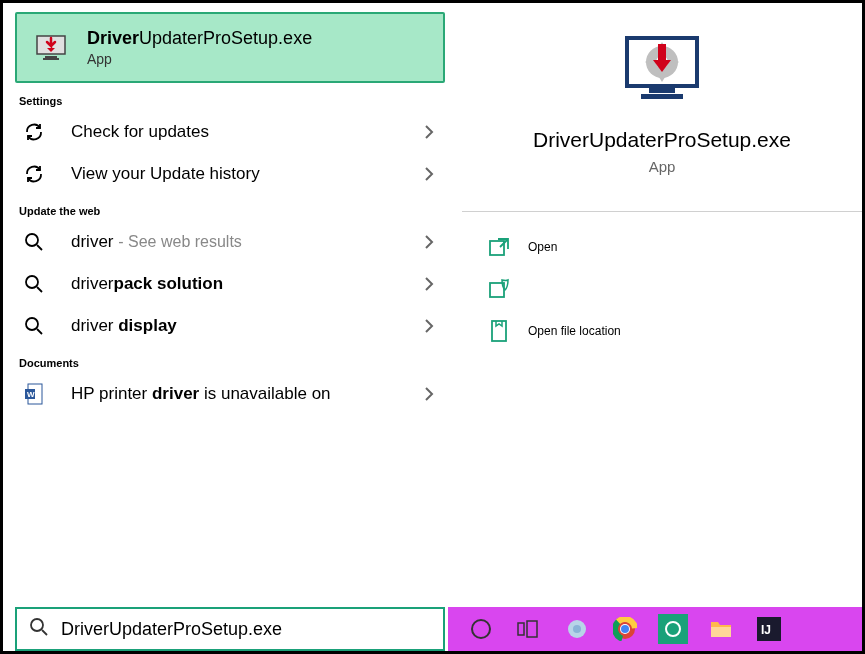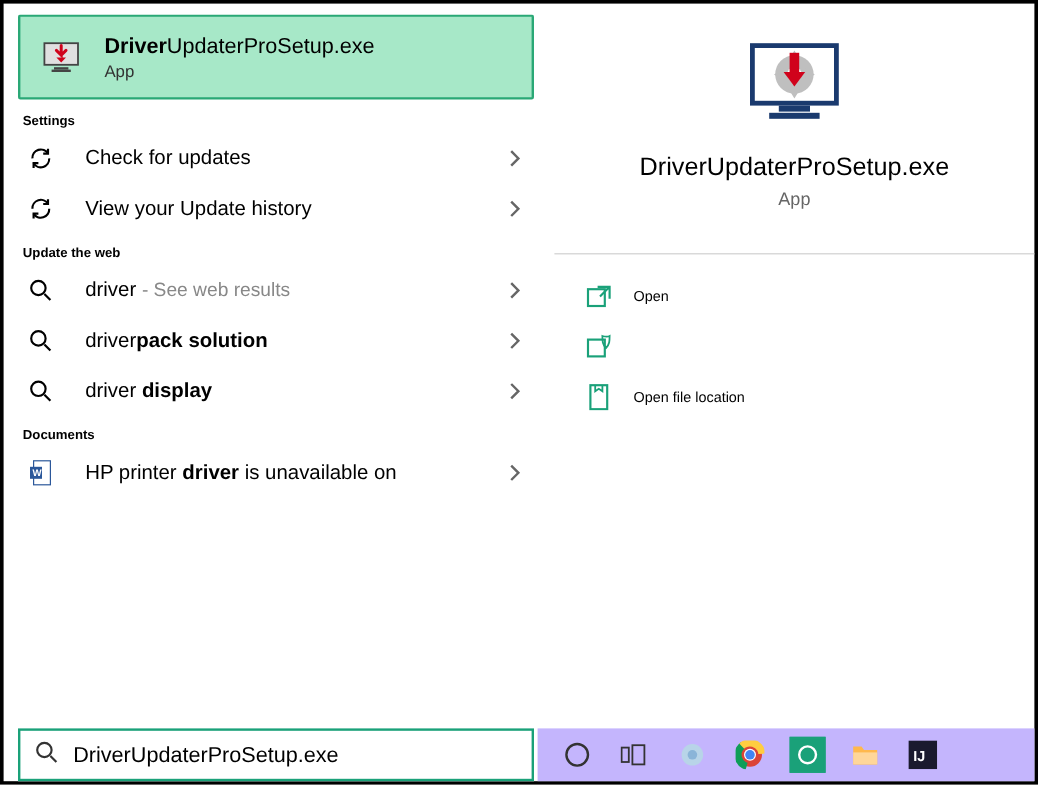--- a/index.html
+++ b/index.html
@@ -42,21 +42,21 @@
 
 .search-bar {
   position: absolute; left: 15px; bottom: 3px; width: 430px; height: 44px;
   border: 2px solid #1aa179; display: flex; align-items: center; gap: 12px;
   padding: 0 12px; background: #fff;
 }
 .search-bar input { border: none; outline: none; font-size: 18px; flex: 1; background: transparent; }
 
 .taskbar {
   position: absolute; left: 448px; bottom: 3px; right: 3px; height: 44px;
-  background: #c4b5fd; display: flex; align-items: center; gap: 18px; padding: 0 18px;
+  background: #d946ef; display: flex; align-items: center; gap: 18px; padding: 0 18px;
 }
 .tb-item { width: 30px; height: 30px; display:flex; align-items:center; justify-content:center; cursor:pointer; }
 .tb-item.active { border: 2px solid #1aa179; background: #1aa179; }
 </style>
 </head>
 <body>
 
 <div class="frame"></div>
 
 <div class="left-pane">

